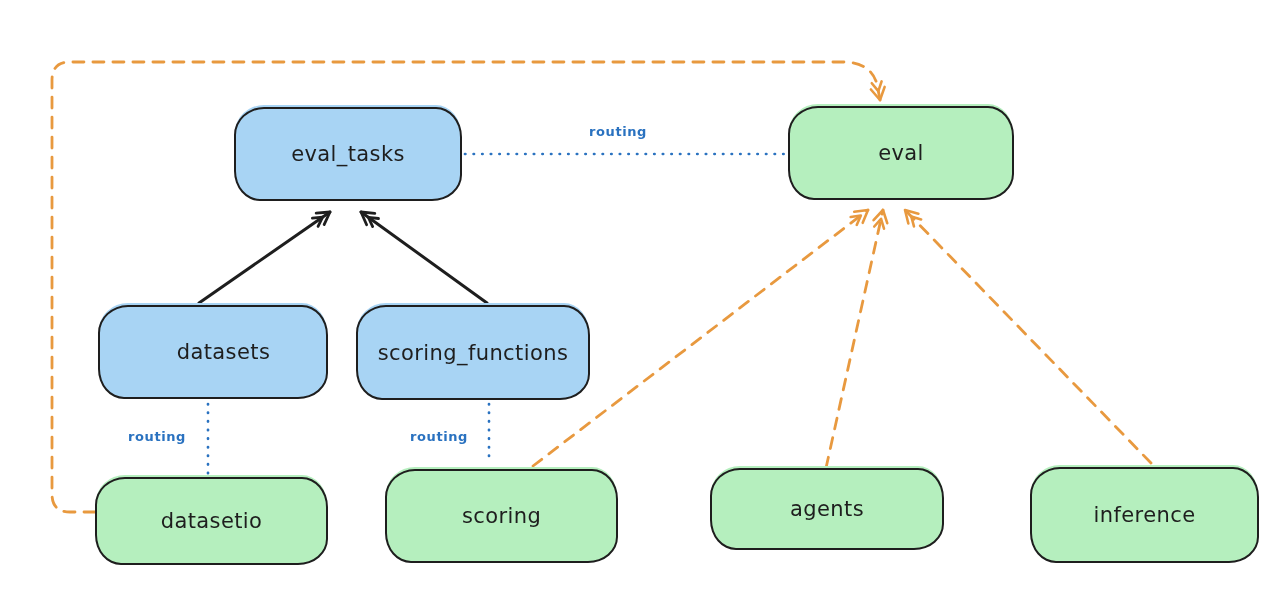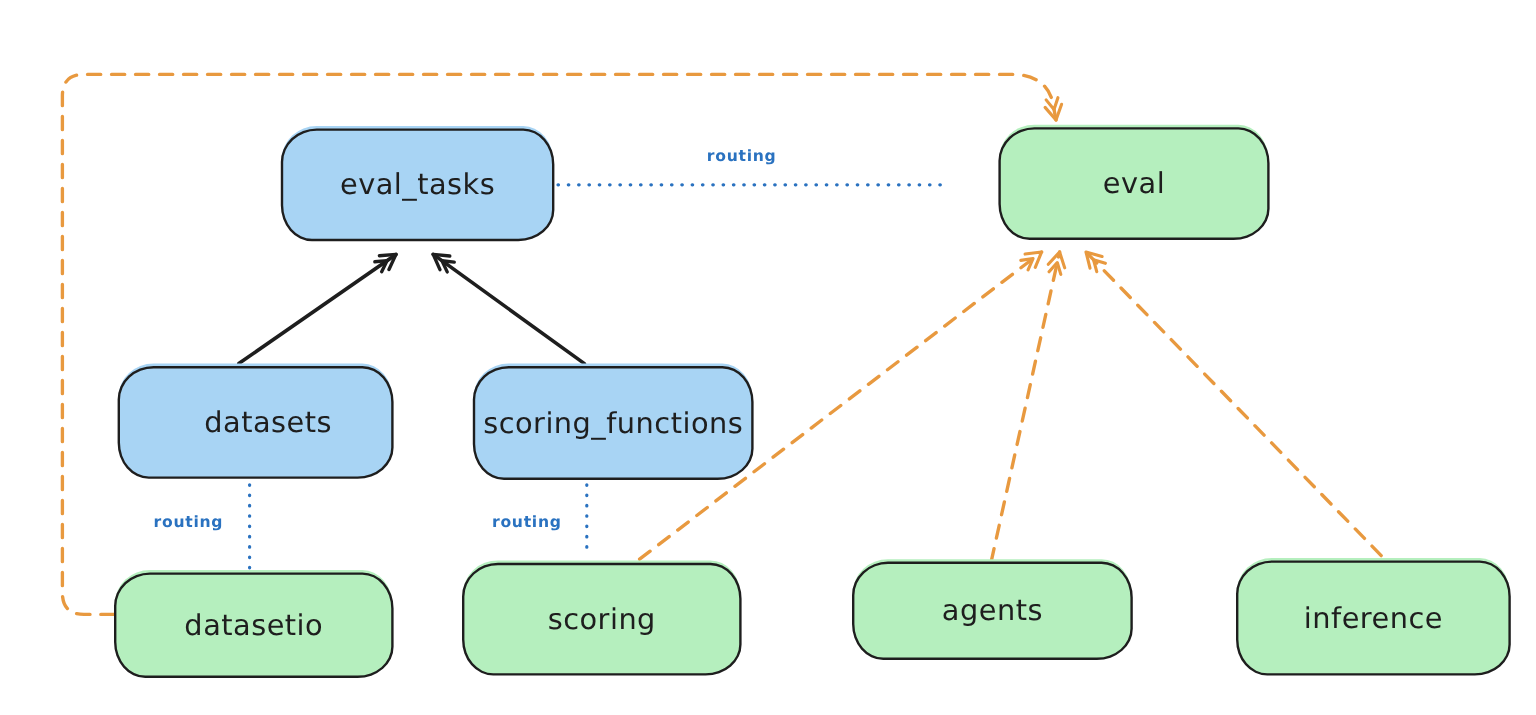--- a/index.html
+++ b/index.html
@@ -24,21 +24,21 @@
   .edge-solid{stroke:var(--arrow-black);stroke-width:3;fill:none;stroke-linecap:round;}
   .edge-dotted{stroke:var(--routing-blue);stroke-width:2.7;fill:none;stroke-linecap:round;stroke-dasharray:0.4 8.2;}
   .edge-dashed{stroke:var(--arrow-orange);stroke-width:2.8;fill:none;stroke-linecap:round;stroke-dasharray:11 9;}
   .head-black{stroke:var(--arrow-black);stroke-width:2.8;fill:none;stroke-linecap:round;stroke-linejoin:round;}
   .head-orange{stroke:var(--arrow-orange);stroke-width:2.6;fill:none;stroke-linecap:round;stroke-linejoin:round;}
   .node{
     position:absolute;
     display:flex;align-items:center;justify-content:center;
     border:2.6px solid var(--node-border);
     border-radius:30px 26px 30px 26px / 28px 30px 26px 30px;
-    font-size:24px;color:var(--text);
+    font-size:21px;color:var(--text);
     letter-spacing:0.4px;
     box-sizing:border-box;
     text-align:center;
   }
   .node.blue{background:var(--blue-fill);box-shadow:0 -3px 0 -1px var(--blue-fill);}
   .node.green{background:var(--green-fill);box-shadow:0 -3px 0 -1px var(--green-fill);}
   .edge-label{
     position:absolute;
     color:var(--routing-blue);
     font-size:13px;font-weight:700;
@@ -73,29 +73,29 @@
     <path d="M95 512 L70 512 Q52 512 52 494 L52 80 Q52 62 70 62 L845 62 Q871 63 877 84 L880 100" class="edge-dashed" marker-end="url(#arrowOrange)"></path>
     <path d="M533 466 L868 210" class="edge-dashed" marker-end="url(#arrowOrange)"></path>
     <path d="M826 468 L883 210" class="edge-dashed" marker-end="url(#arrowOrange)"></path>
     <path d="M1151 463 L905 210" class="edge-dashed" marker-end="url(#arrowOrange)"></path>
   </svg>
 
   <div class="node blue" style="left:234px;top:107px;width:228px;height:94px;">
     <span>eval_tasks</span>
   </div>
 
-  <div class="node green" style="left:788px;top:106px;width:226px;height:94px;margin-left:44px;">
+  <div class="node green" style="left:788px;top:106px;width:226px;height:94px;">
     <span>eval</span>
   </div>
 
   <div class="node blue" style="left:98px;top:305px;width:230px;height:94px;padding-left:21px;">
     <span>datasets</span>
   </div>
 
-  <div class="node blue" style="left:394px;top:305px;width:234px;height:95px;">
+  <div class="node blue" style="left:356px;top:305px;width:234px;height:95px;">
     <span>scoring_functions</span>
   </div>
 
   <div class="node green" style="left:95px;top:477px;width:233px;height:88px;">
     <span>datasetio</span>
   </div>
 
   <div class="node green" style="left:385px;top:469px;width:233px;height:94px;">
     <span>scoring</span>
   </div>

